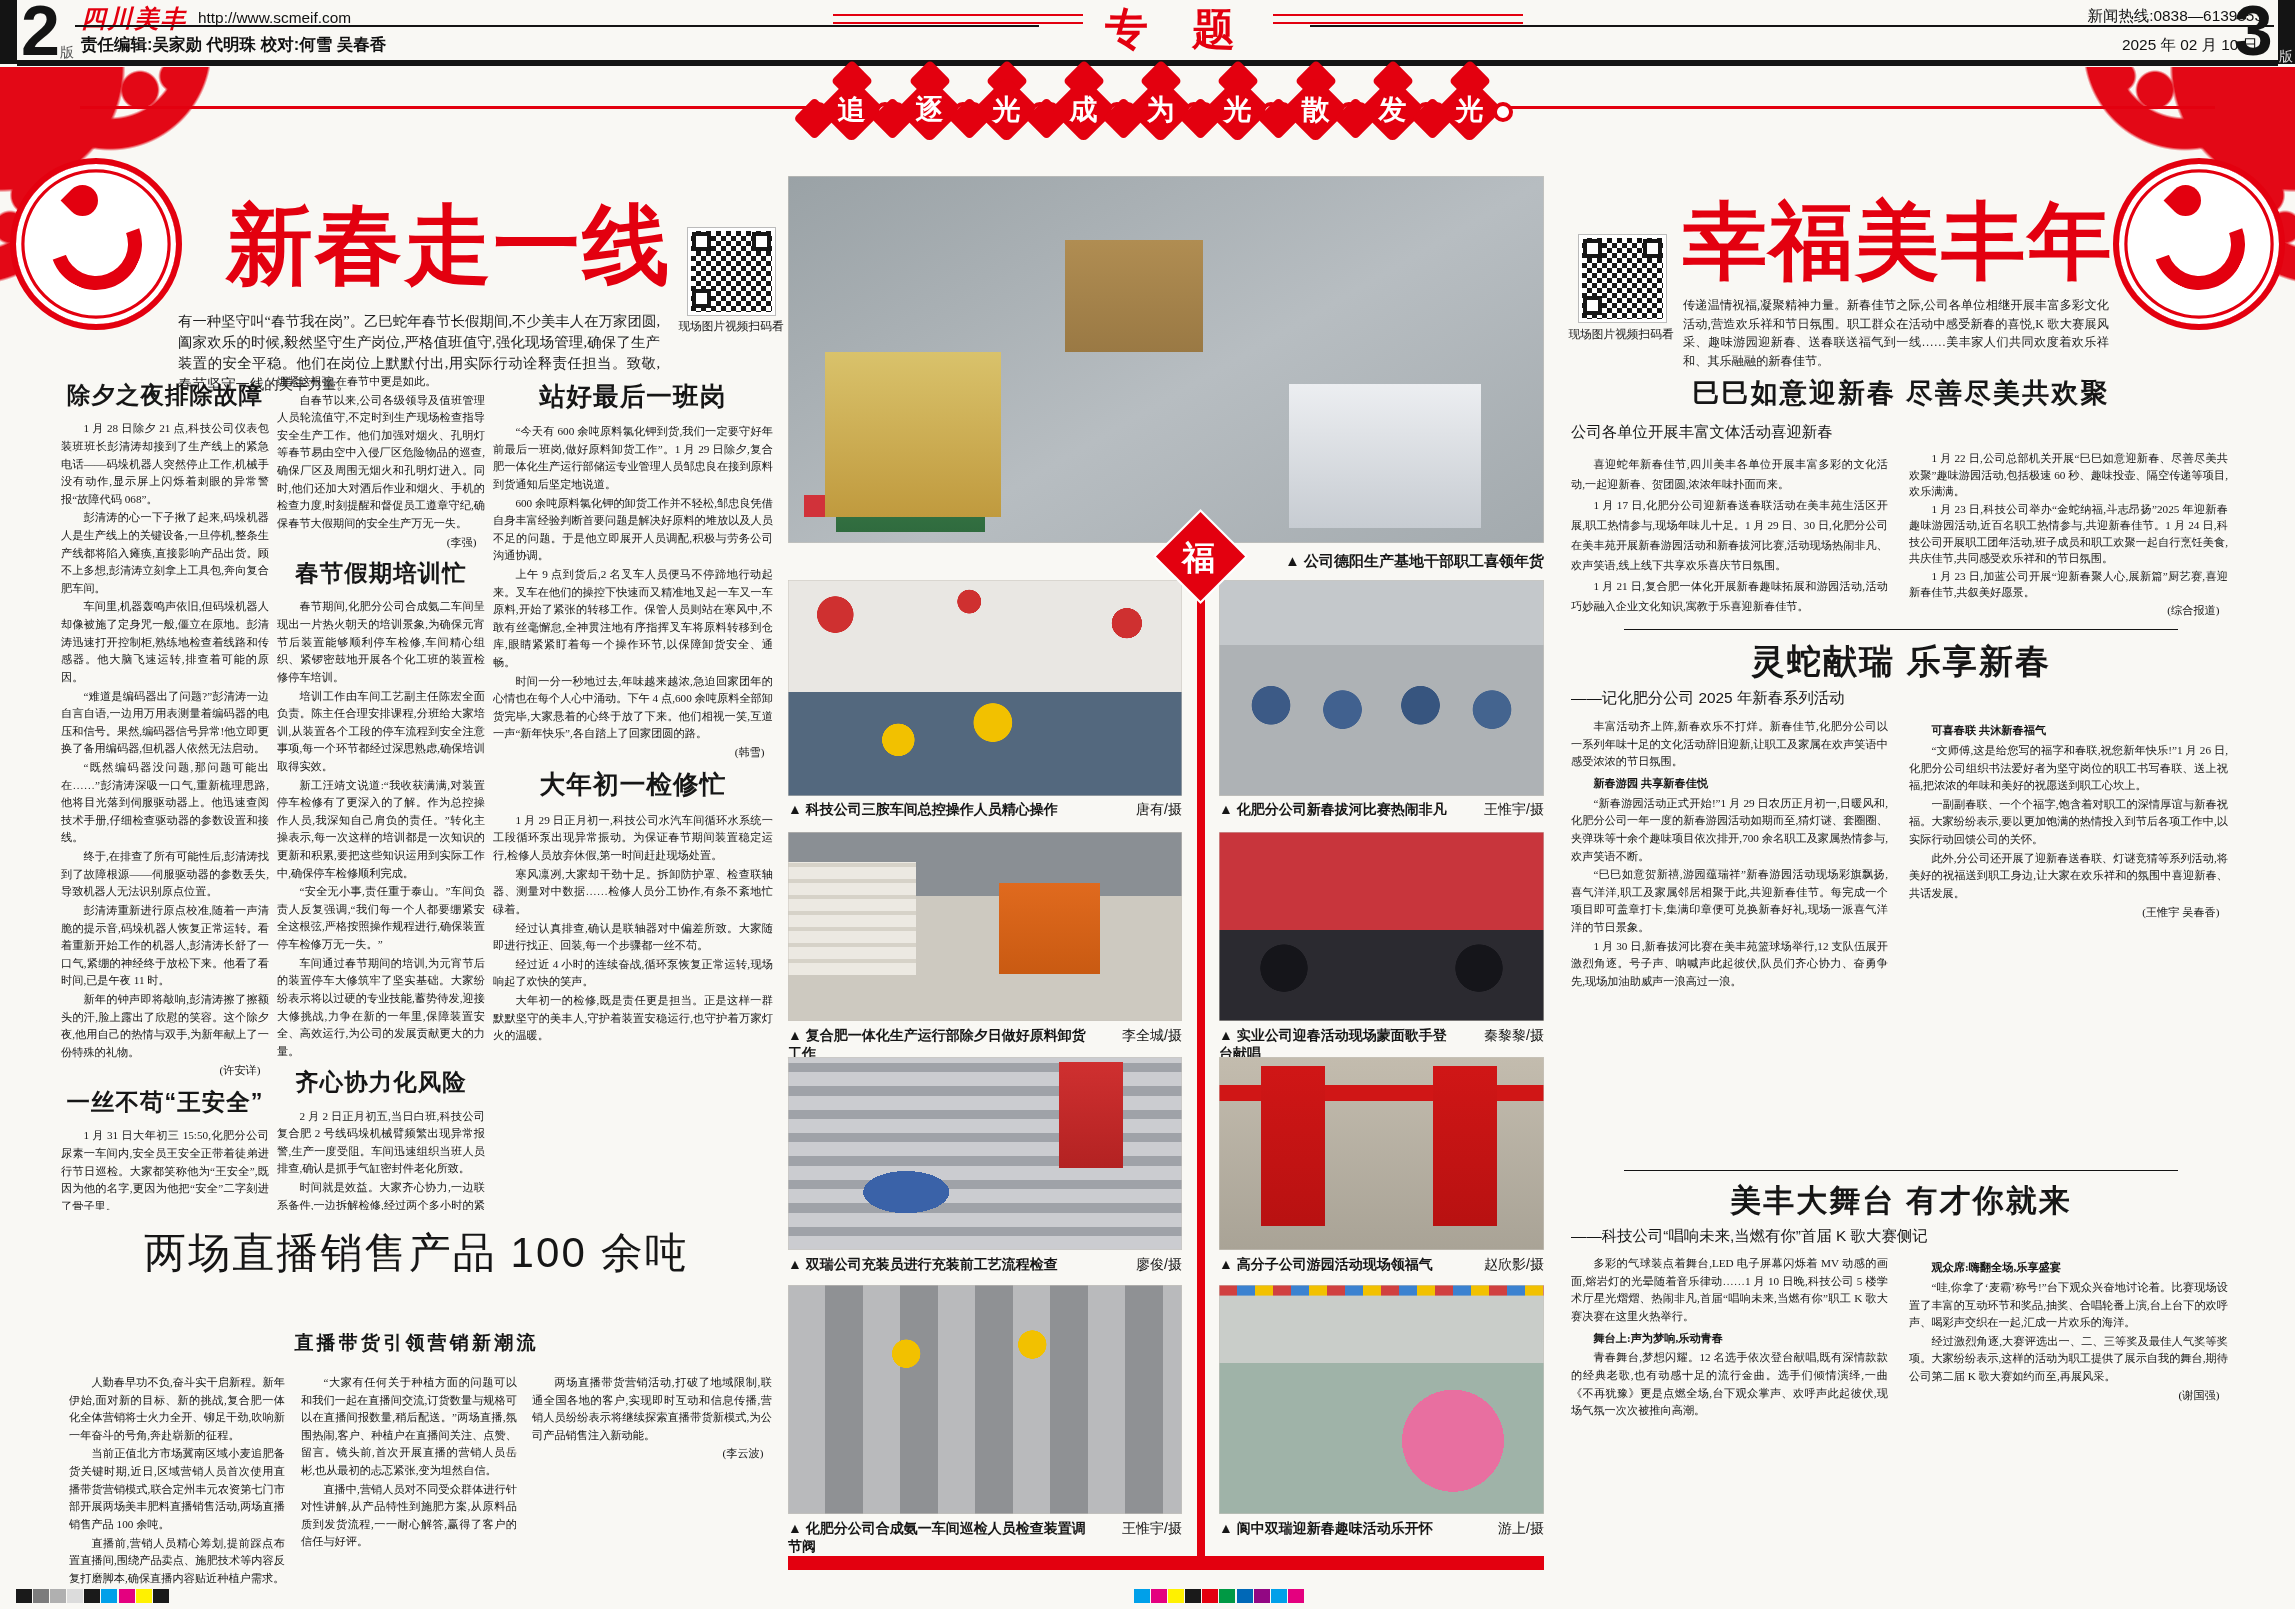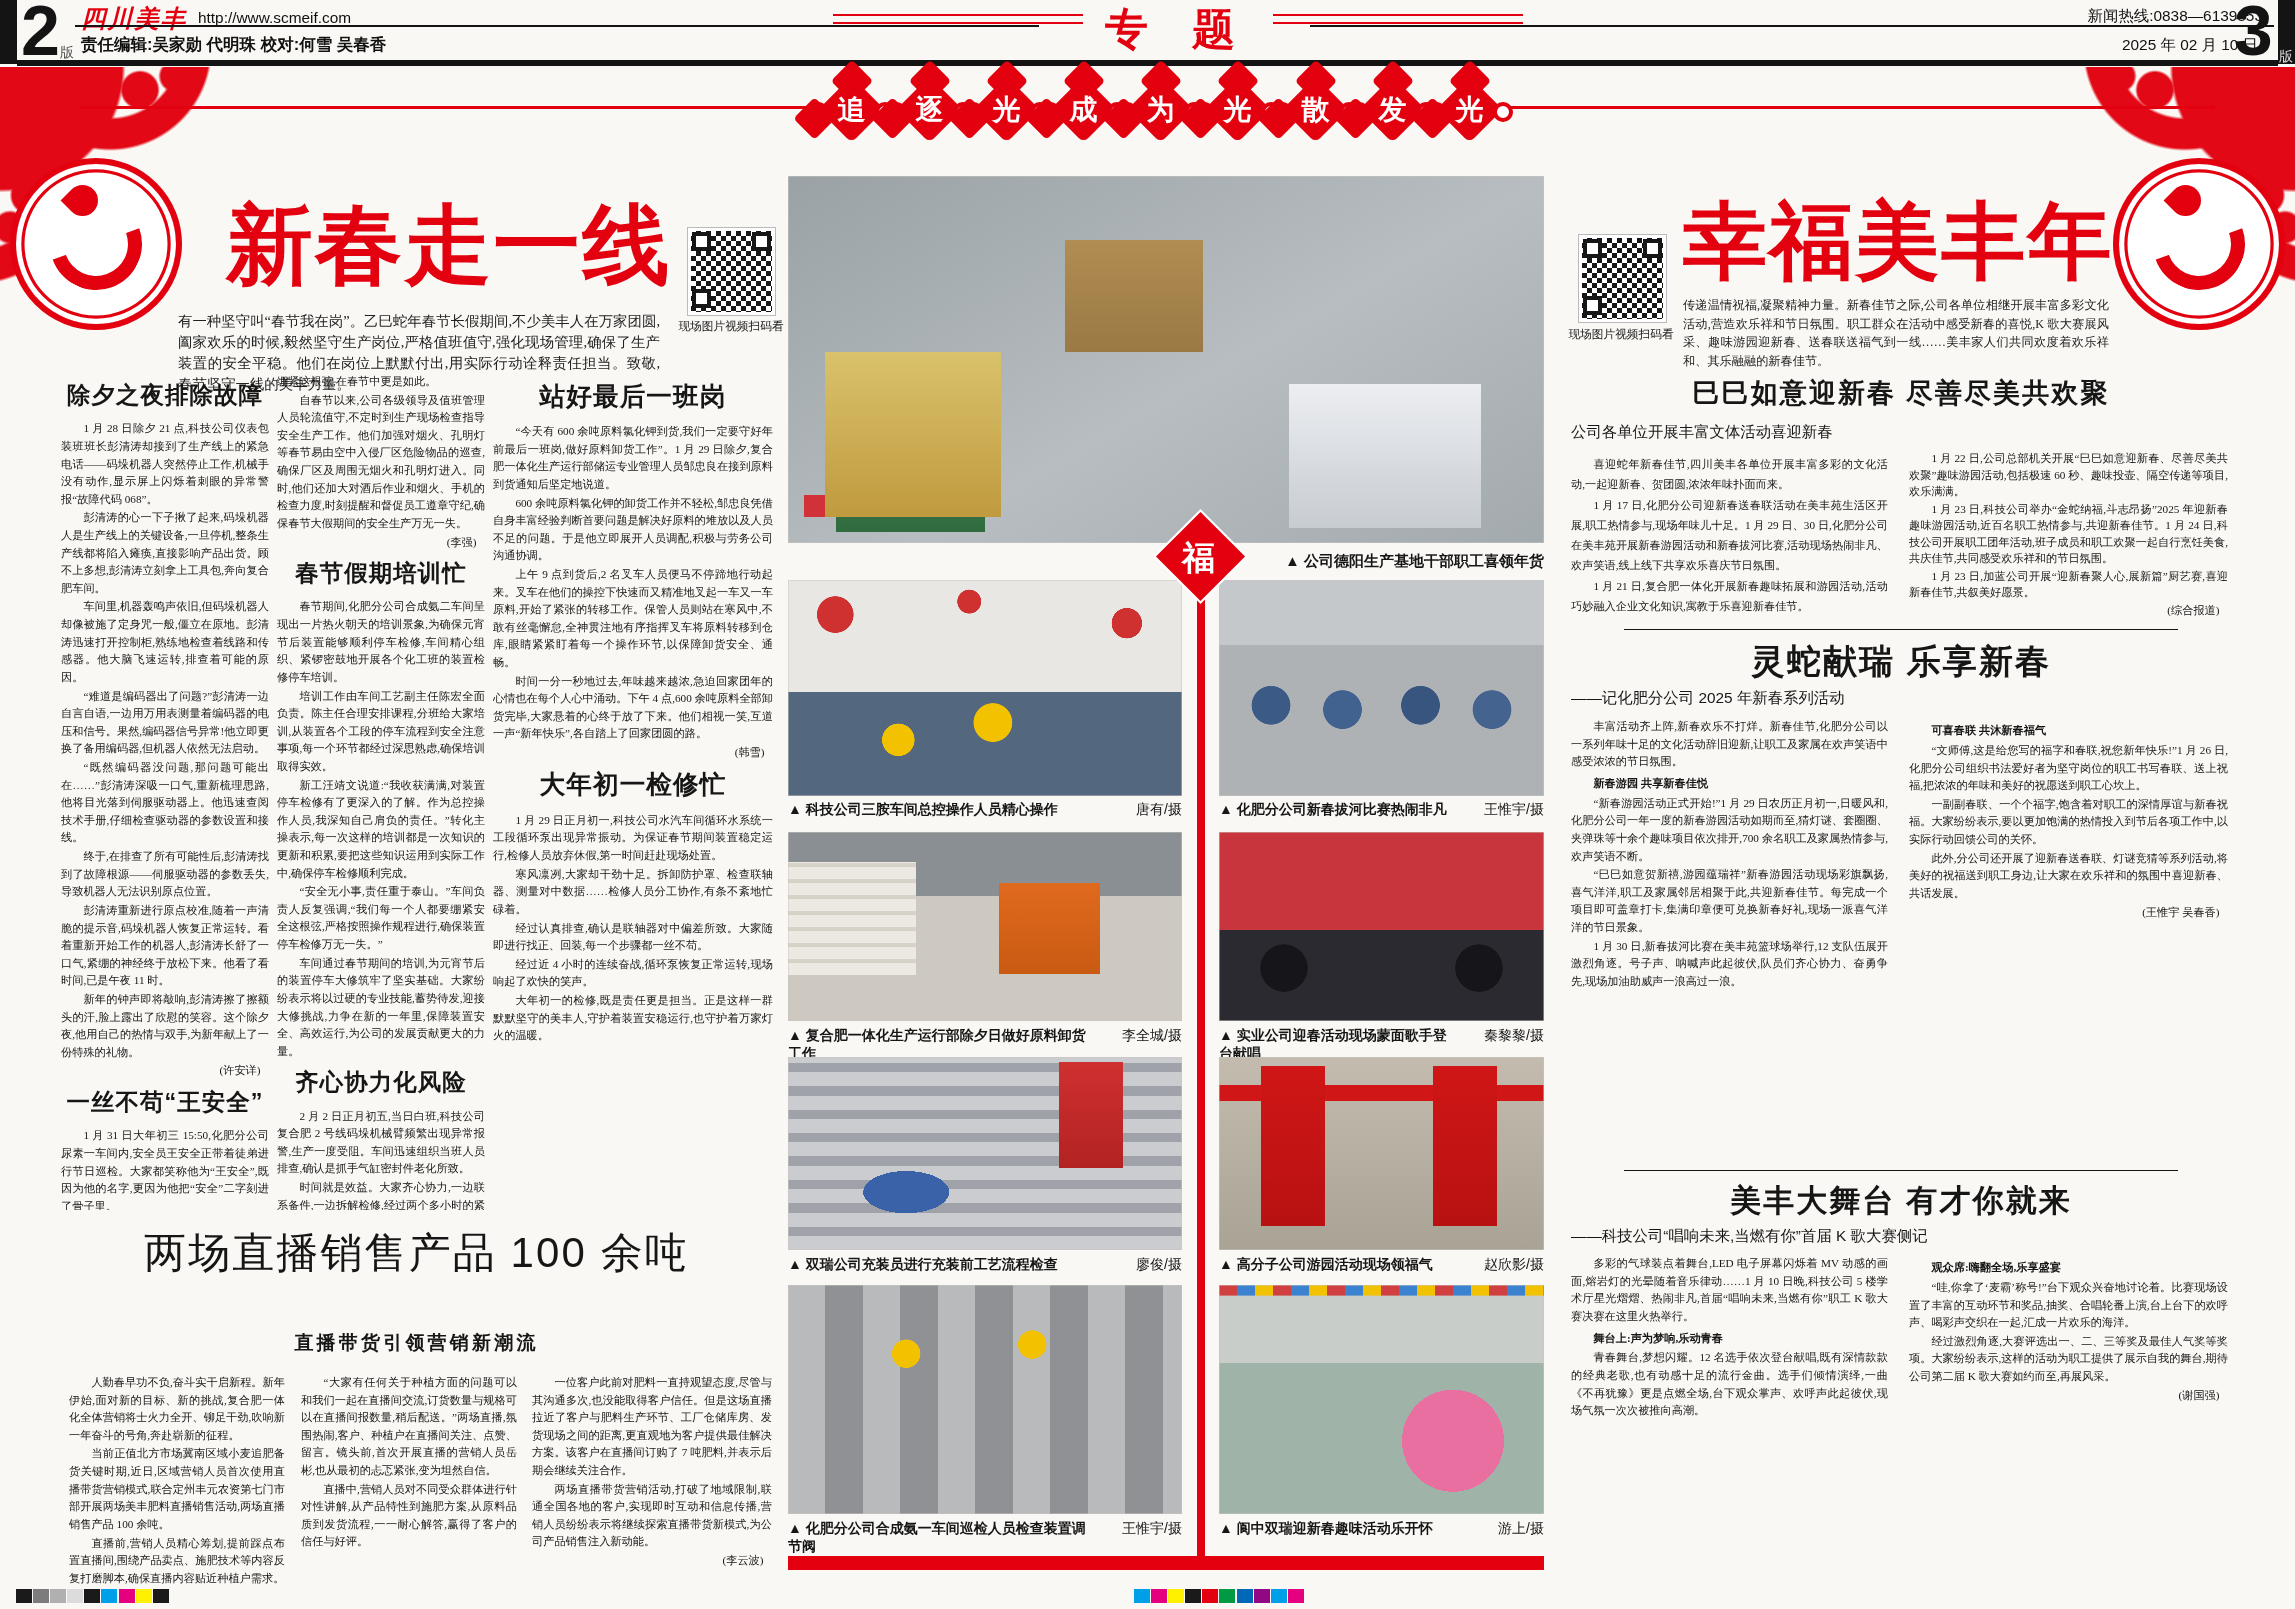--- a/index.html
+++ b/index.html
@@ -270,21 +270,20 @@
   <div class="abs col" style="left:69px;top:1374px;width:216px;height:213px">
     <p class="p">人勤春早功不负,奋斗实干启新程。新年伊始,面对新的目标、新的挑战,复合肥一体化全体营销将士火力全开、铆足干劲,吹响新一年奋斗的号角,奔赴崭新的征程。</p>
     <p class="p">当前正值北方市场冀南区域小麦追肥备货关键时期,近日,区域营销人员首次使用直播带货营销模式,联合定州丰元农资第七门市部开展两场美丰肥料直播销售活动,两场直播销售产品 100 余吨。</p>
     <p class="p">直播前,营销人员精心筹划,提前踩点布置直播间,围绕产品卖点、施肥技术等内容反复打磨脚本,确保直播内容贴近种植户需求。</p>
   </div>
   <div class="abs col" style="left:301px;top:1374px;width:216px;height:213px">
     <p class="p">“大家有任何关于种植方面的问题可以和我们一起在直播间交流,订货数量与规格可以在直播间报数量,稍后配送。”两场直播,氛围热闹,客户、种植户在直播间关注、点赞、留言。镜头前,首次开展直播的营销人员岳彬,也从最初的忐忑紧张,变为坦然自信。</p>
     <p class="p">直播中,营销人员对不同受众群体进行针对性讲解,从产品特性到施肥方案,从原料品质到发货流程,一一耐心解答,赢得了客户的信任与好评。</p>
   </div>
   <div class="abs col" style="left:532px;top:1374px;width:240px;height:213px">
-    <p class="p">一位客户此前对肥料一直持观望态度,尽管与其沟通多次,也没能取得客户信任。但是这场直播拉近了客户与肥料生产环节、工厂仓储库房、发货现场之间的距离,更直观地为客户提供最佳解决方案。该客户在直播间订购了 7 吨肥料,并表示后期会继续关注合作。</p>
     <p class="p">两场直播带货营销活动,打破了地域限制,联通全国各地的客户,实现即时互动和信息传播,营销人员纷纷表示将继续探索直播带货新模式,为公司产品销售注入新动能。</p>
     <p class="p bl">(李云波)</p>
   </div>
 
   <div class="abs photo ph-wide" style="left:788px;top:176px;width:756px;height:367px"></div>
   <div class="abs capwide" style="left:1118px;top:552px;width:426px">▲ 公司德阳生产基地干部职工喜领年货</div>
   <div class="abs fudia" style="left:1169px;top:525px">
       <b>福</b>
     </div>
   <div class="abs redbar" style="left:1197px;top:590px;width:7.5px;height:966px"></div>

